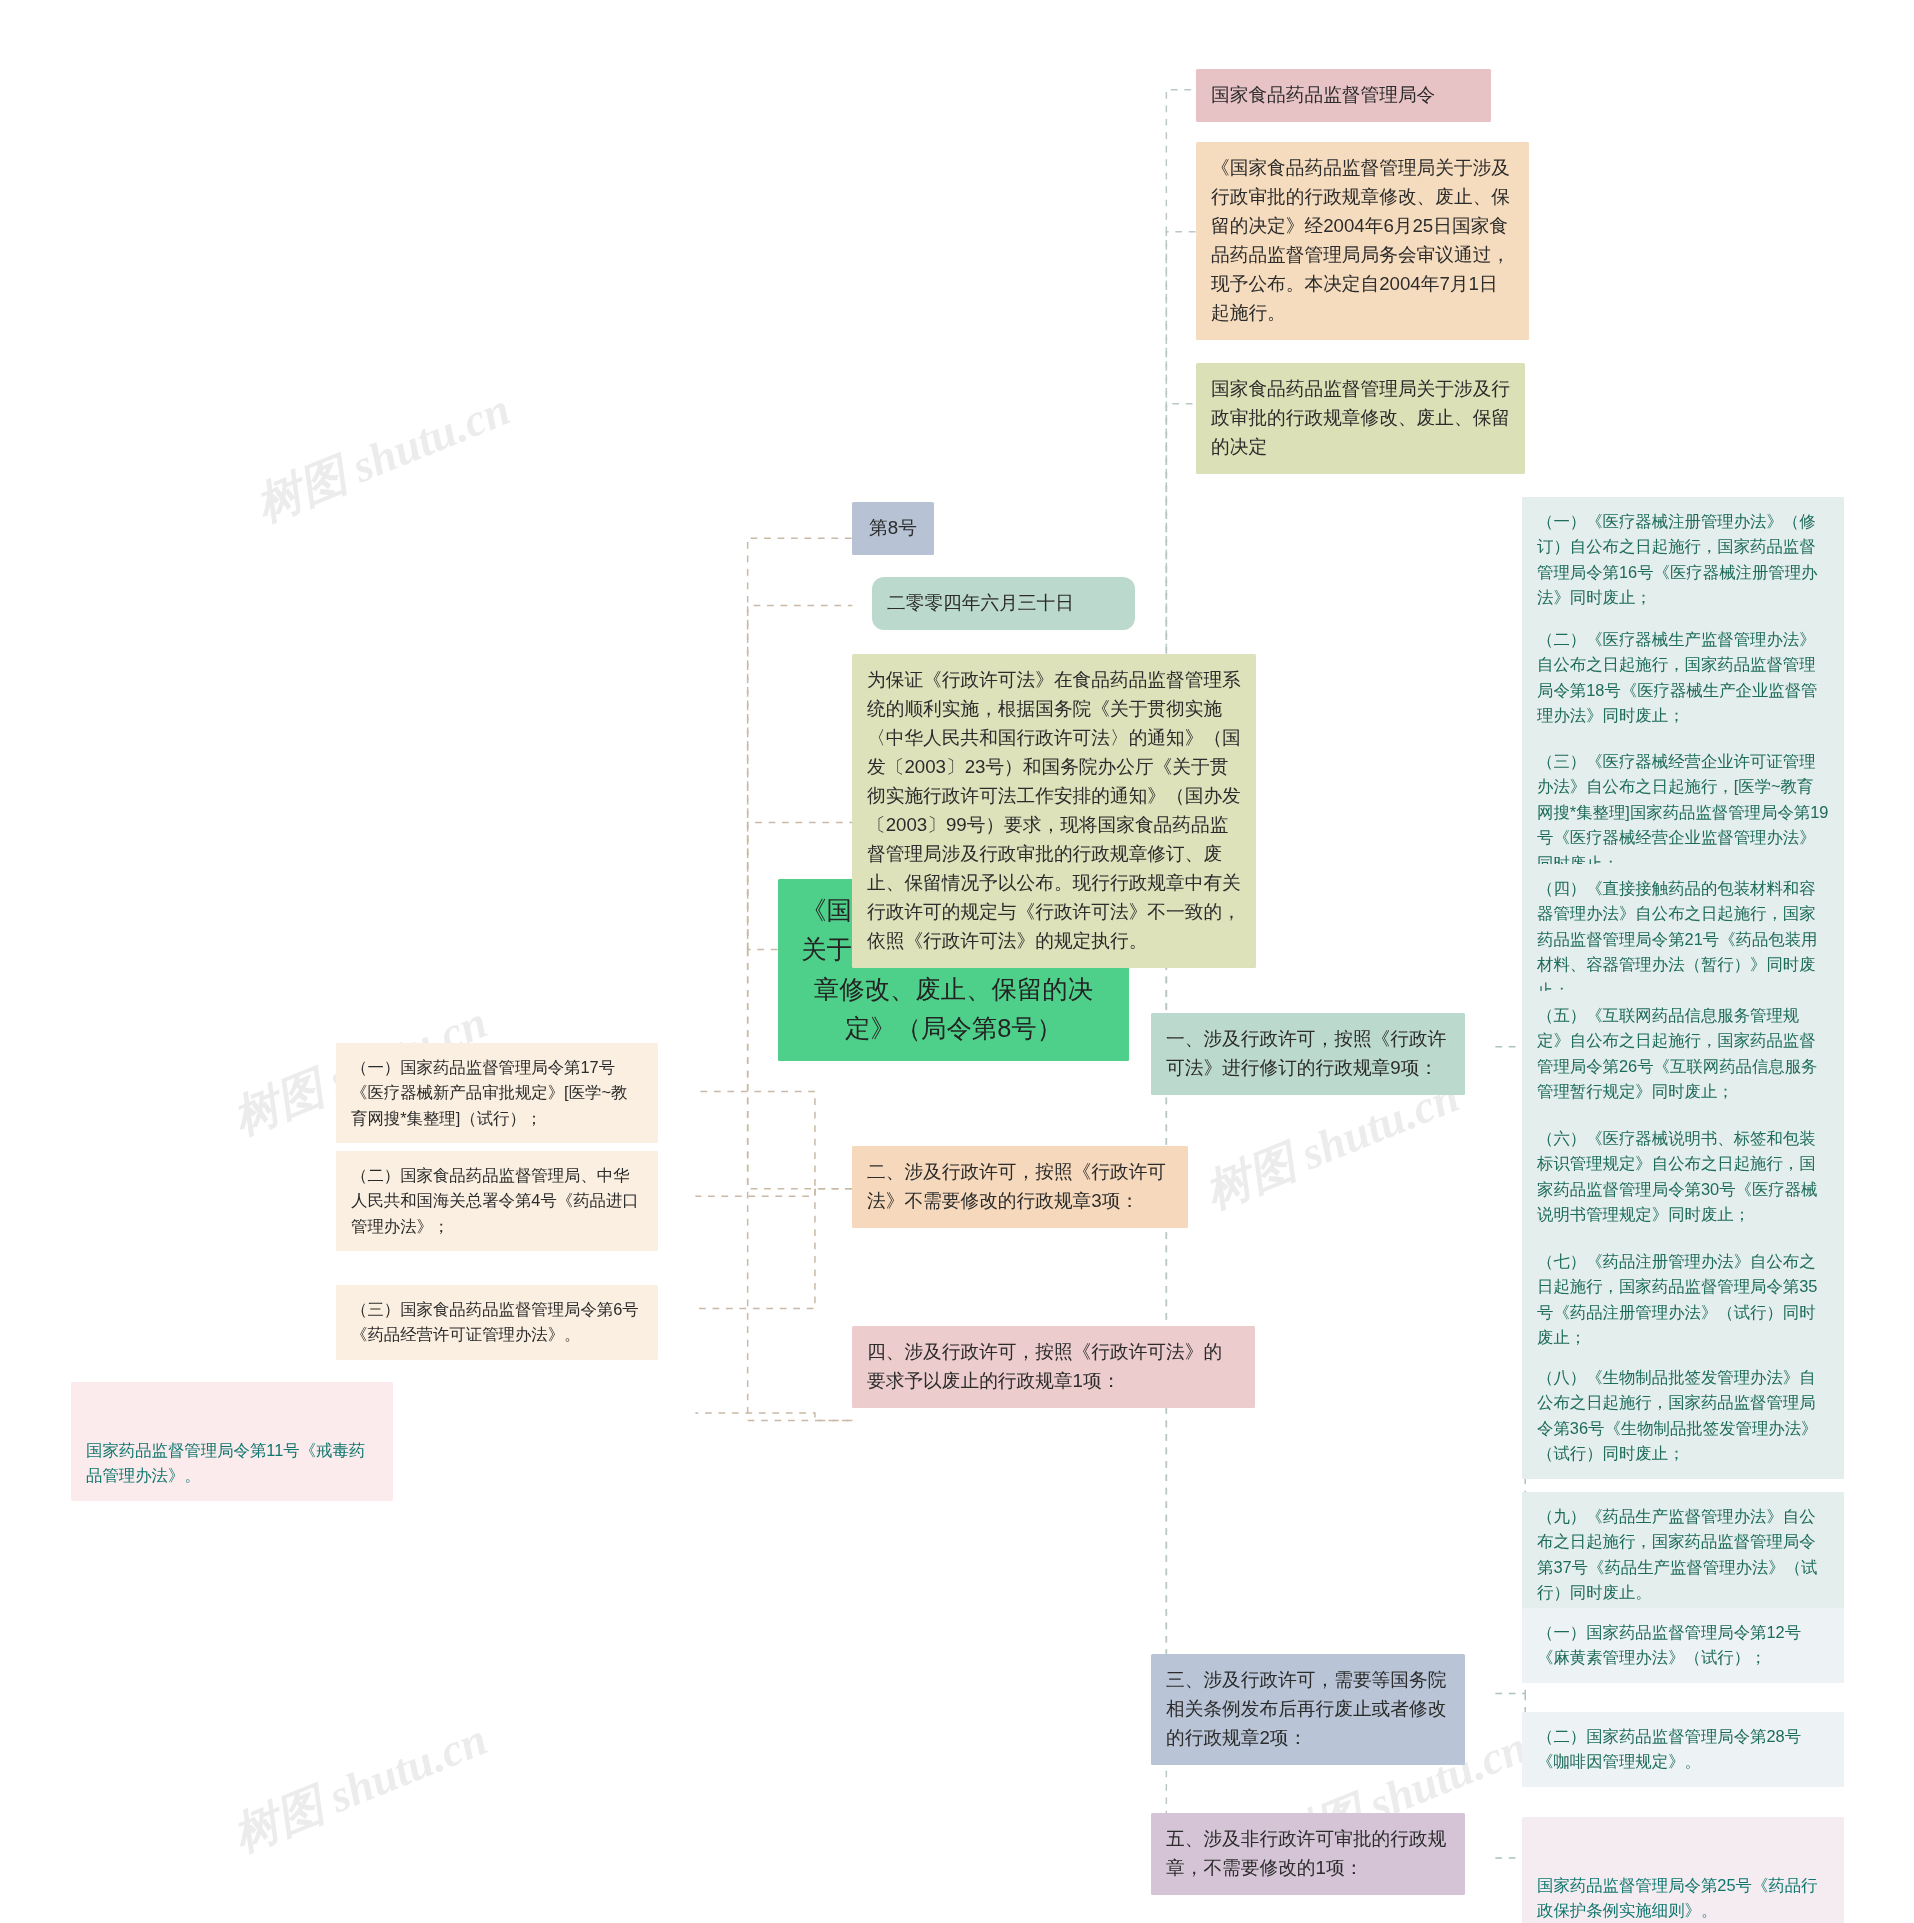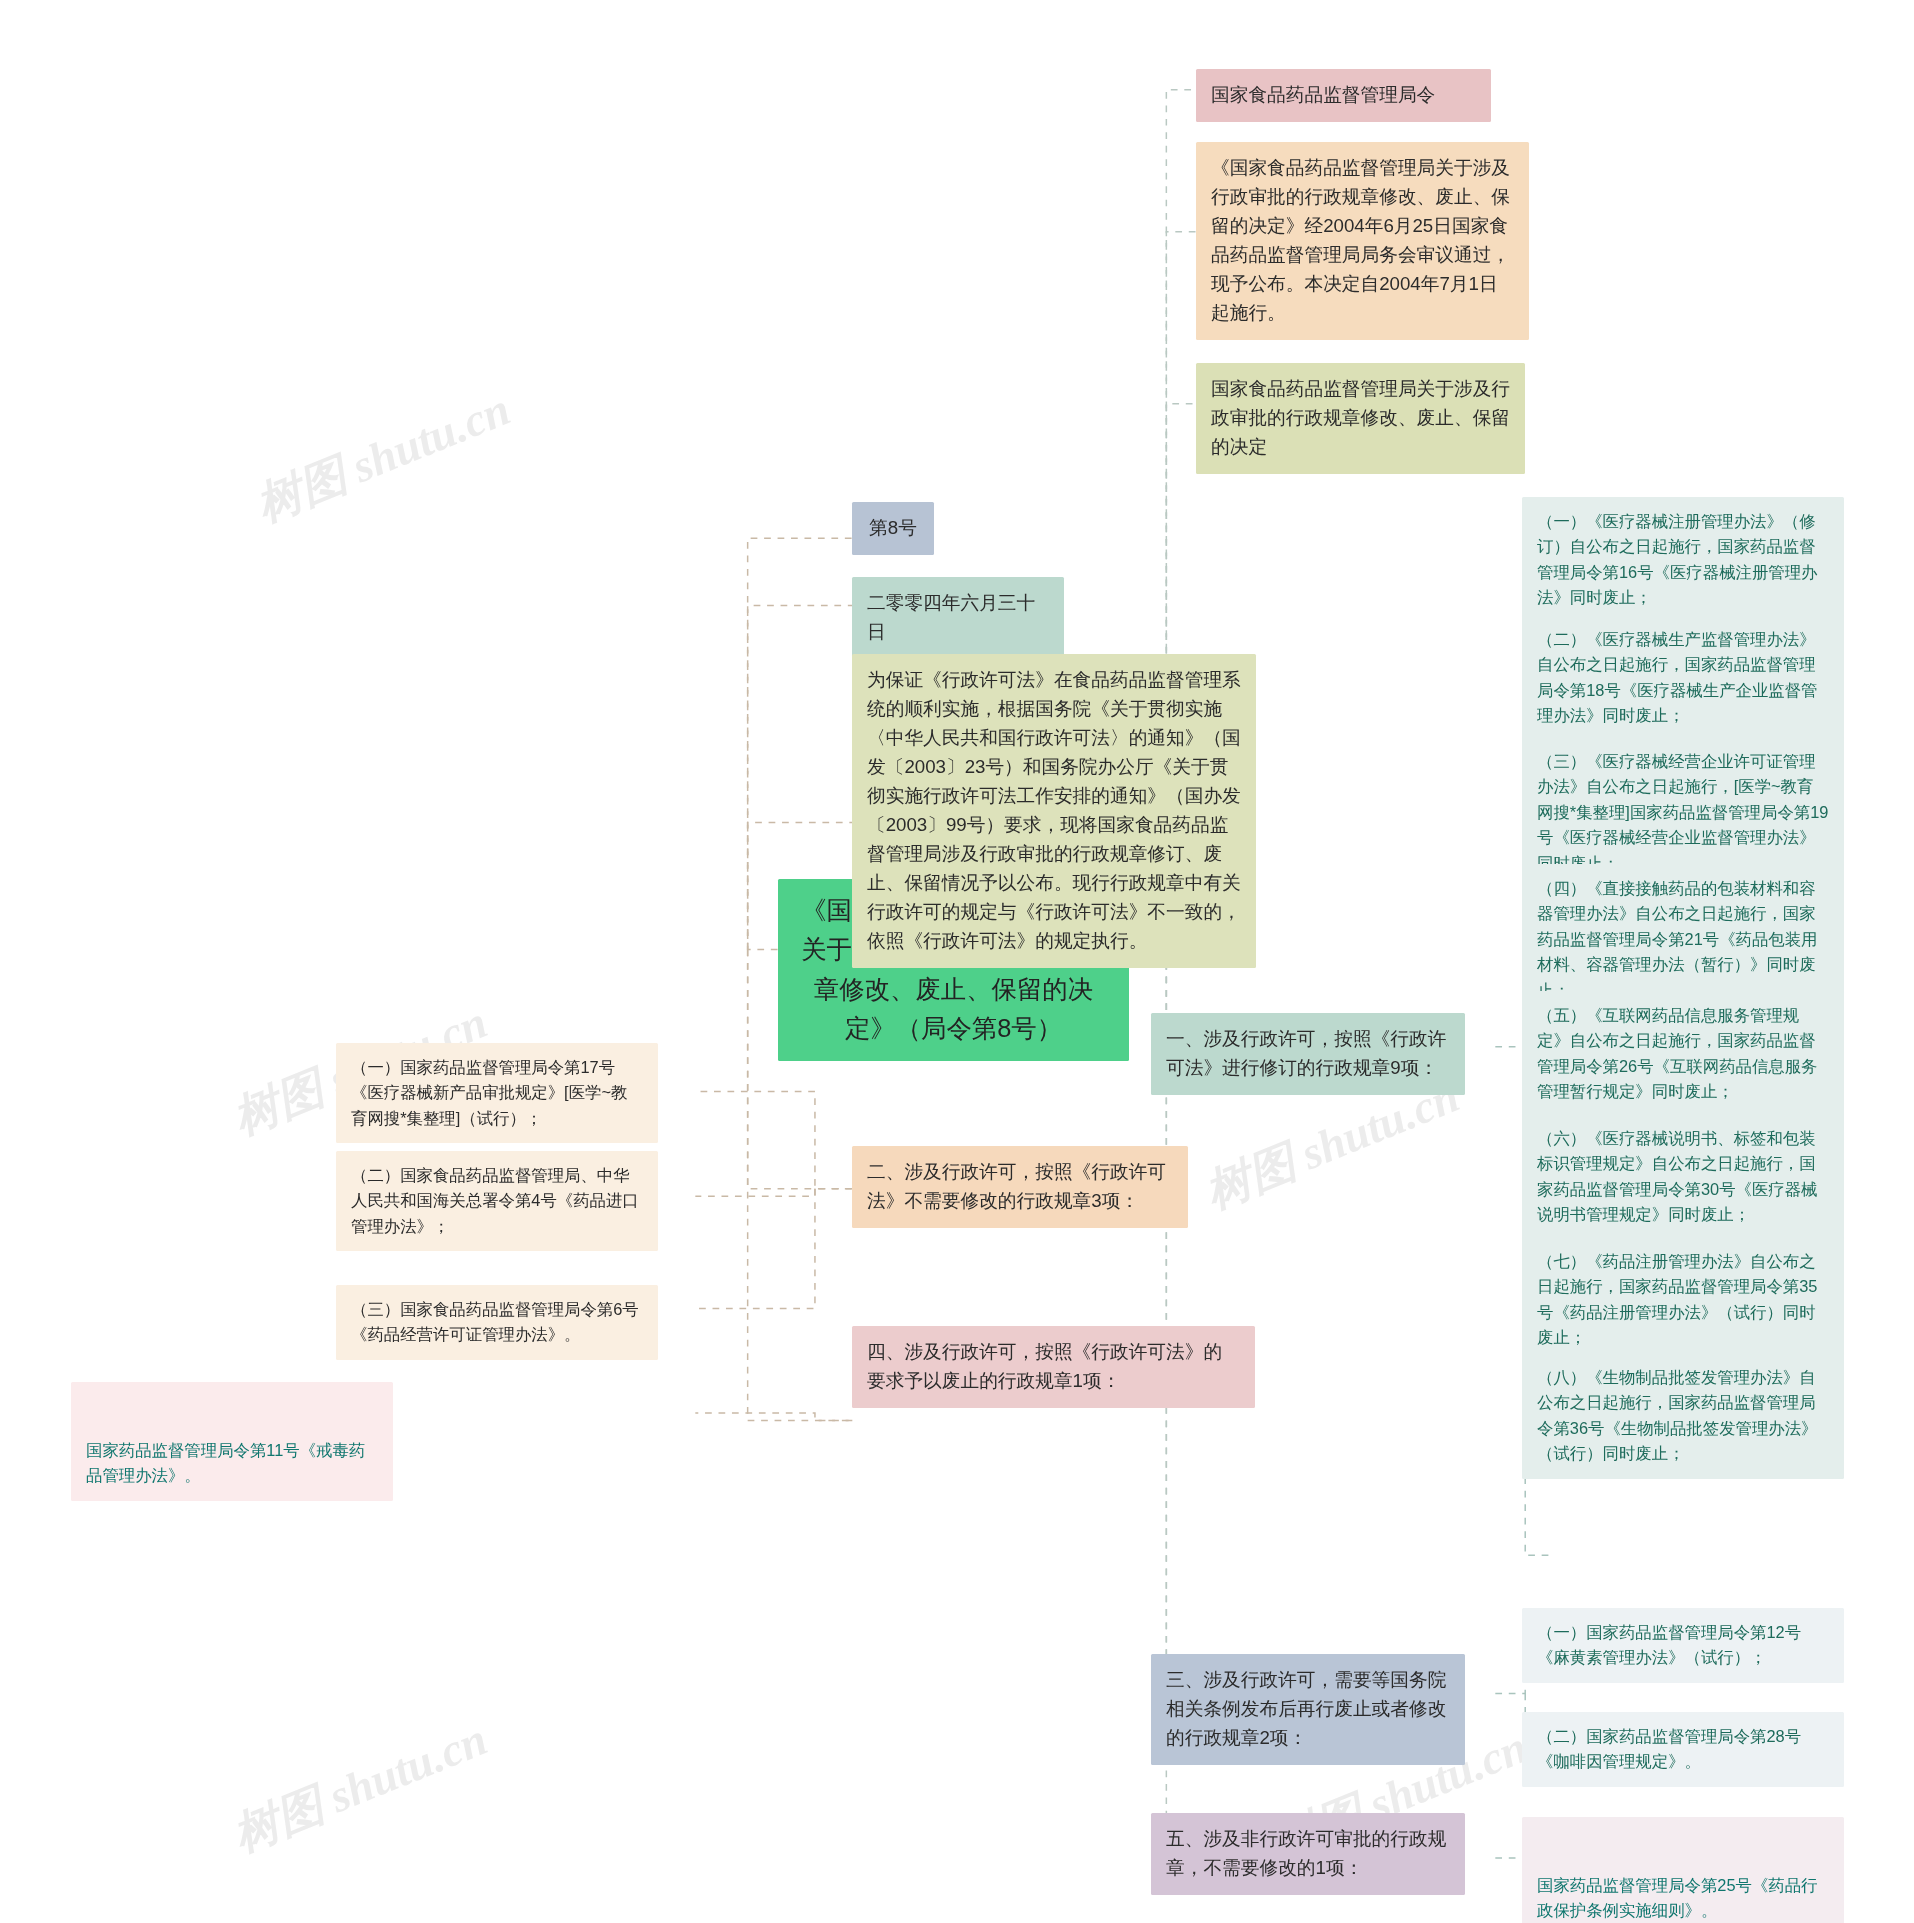--- a/index.html
+++ b/index.html
@@ -114,21 +114,21 @@
   </div>
 
   <div class="node c-olive n-md" style="left:1196px;top:363px;width:329px;">
     <span class="txt">国家食品药品监督管理局关于涉及行政审批的行政规章修改、废止、保留的决定</span>
   </div>
 
   <div class="node c-slate n-md" style="left:852px;top:502px;width:82px;text-align:center;">
     <span class="txt">第8号</span>
   </div>
 
-  <div class="node c-mint n-md" style="left:852px;top:577px;width:212px;">
+  <div class="node c-mint n-md" style="left:872px;top:577px;width:263px;border-radius:12px;">
     <span class="txt">二零零四年六月三十日</span>
   </div>
 
   <div class="node c-olive2 n-md" style="left:852px;top:654px;width:404px;">
     <span class="txt">为保证《行政许可法》在食品药品监督管理系统的顺利实施，根据国务院《关于贯彻实施〈中华人民共和国行政许可法〉的通知》（国发〔2003〕23号）和国务院办公厅《关于贯彻实施行政许可法工作安排的通知》（国办发〔2003〕99号）要求，现将国家食品药品监督管理局涉及行政审批的行政规章修订、废止、保留情况予以公布。现行行政规章中有关行政许可的规定与《行政许可法》不一致的，依照《行政许可法》的规定执行。</span>
   </div>
 
   <div class="node c-peach2 n-md" style="left:852px;top:1146px;width:336px;">
     <span class="txt">二、涉及行政许可，按照《行政许可法》不需要修改的行政规章3项：</span>
   </div>
@@ -172,20 +172,23 @@
   </div>
   <div class="node c-ice n-sm" style="left:1522px;top:1114px;width:322px;">
     <span class="txt t-teal">（六）《医疗器械说明书、标签和包装标识管理规定》自公布之日起施行，国家药品监督管理局令第30号《医疗器械说明书管理规定》同时废止；</span>
   </div>
   <div class="node c-ice n-sm" style="left:1522px;top:1237px;width:322px;">
     <span class="txt t-teal">（七）《药品注册管理办法》自公布之日起施行，国家药品监督管理局令第35号《药品注册管理办法》（试行）同时废止；</span>
   </div>
   <div class="node c-ice n-sm" style="left:1522px;top:1353px;width:322px;">
     <span class="txt t-teal">（八）《生物制品批签发管理办法》自公布之日起施行，国家药品监督管理局令第36号《生物制品批签发管理办法》（试行）同时废止；</span>
   </div>
+  <div class="node c-ice n-sm" style="left:1522px;top:1492px;width:322px;">
+    <span class="txt t-teal">（九）《药品生产监督管理办法》自公布之日起施行，国家药品监督管理局令第37号《药品生产监督管理办法》（试行）同时废止。</span>
+  </div>
 
   <div class="node c-slate2 n-md" style="left:1151px;top:1630px;width:314px;">
     <span class="txt">三、涉及行政许可，需要等国务院相关条例发布后再行废止或者修改的行政规章2项：</span>
   </div>
 
   <div class="node c-paleb n-sm" style="left:1522px;top:1608px;width:322px;">
     <span class="txt t-teal">（一）国家药品监督管理局令第12号《麻黄素管理办法》（试行）；</span>
   </div>
   <div class="node c-paleb n-sm" style="left:1522px;top:1712px;width:322px;">
     <span class="txt t-teal">（二）国家药品监督管理局令第28号《咖啡因管理规定》。</span>

